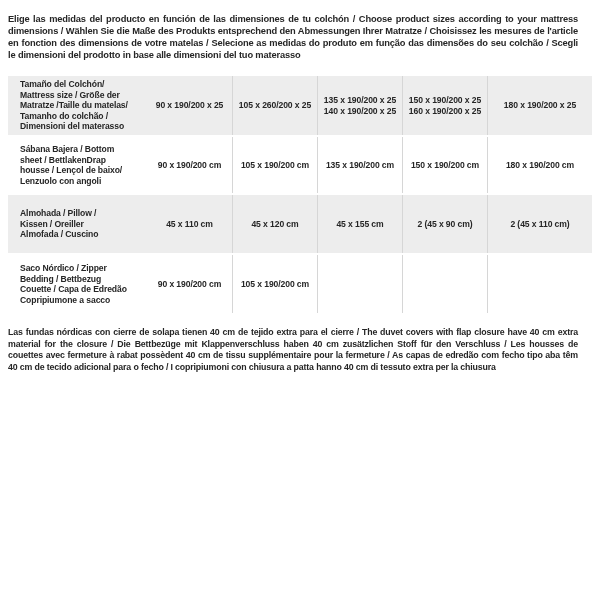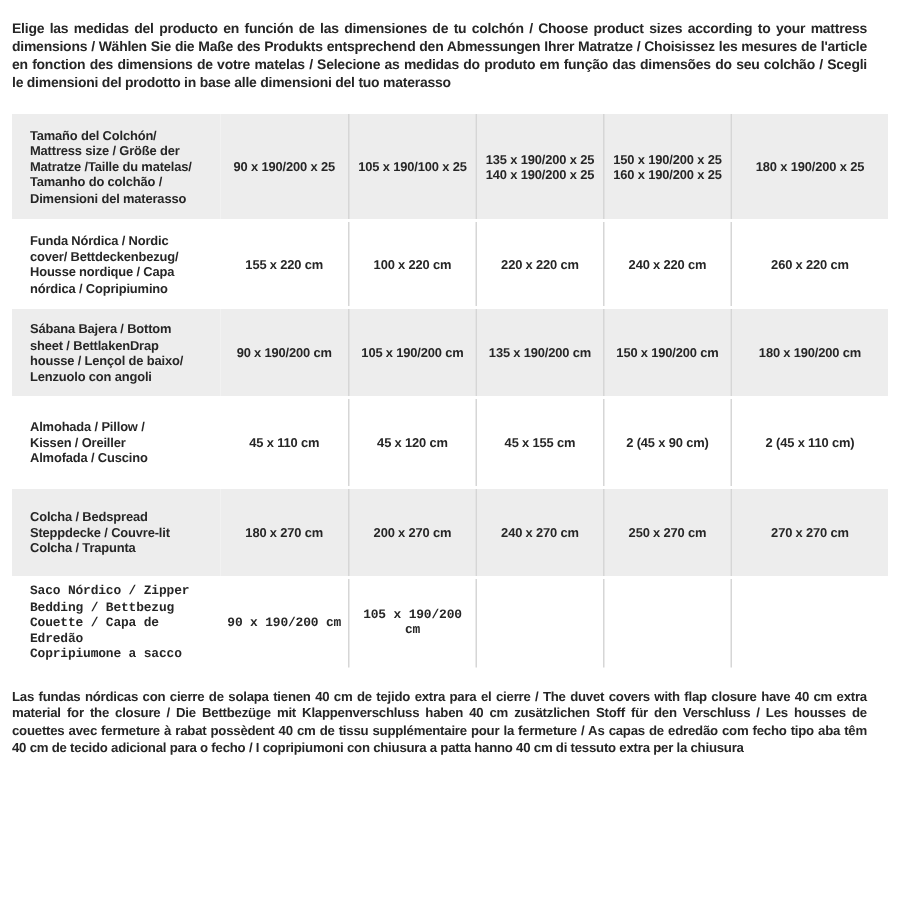--- a/index.html
+++ b/index.html
@@ -53,21 +53,21 @@
     padding-left: 12px;
     padding-right: 4px;
   }
   table.size-table td {
     text-align: center;
   }
   table.size-table td + td {
     border-left: 1px solid var(--divider, #d6d6d6);
   }
   
-  table.size-table tr:nth-child(1) { height: 70px; }
+  table.size-table tr:nth-child(1) { height: 59px; }
   table.size-table tr:nth-child(2) { height: 56px; }
   table.size-table tr:nth-child(3) { height: 58px; }
   table.size-table tr:nth-child(4) { height: 58px; }
   table.size-table tr:nth-child(5) { height: 58px; }
   table.size-table tr:nth-child(6) { height: 52px; font-family: Liberation Mono, monospace; }
   table.size-table tr:nth-child(7) { height: 54px; }
   table.size-table tr:nth-child(8) { height: 40px; }
   .footnote {
     margin: 12px 0 0 0;
     font-size: 8.8px;
@@ -94,37 +94,26 @@
       <col style="width:105px">
     </colgroup>
     <tbody>
         <tr>
           <th>Tamaño del Colchón/
 Mattress size / Größe der
 Matratze /Taille du matelas/
 Tamanho do colchão /
 Dimensioni del materasso</th>
           <td>90 x 190/200 x 25</td>
-          <td>105 x 190/100 x 25</td>
+          <td>105 x 260/200 x 25</td>
           <td>135 x 190/200 x 25
 140 x 190/200 x 25</td>
           <td>150 x 190/200 x 25
 160 x 190/200 x 25</td>
           <td>180 x 190/200 x 25</td>
-        </tr>
-        <tr>
-          <th>Funda Nórdica / Nordic
-cover/ Bettdeckenbezug/
-Housse nordique / Capa
-nórdica / Copripiumino</th>
-          <td>155 x 220 cm</td>
-          <td>100 x 220 cm</td>
-          <td>220 x 220 cm</td>
-          <td>240 x 220 cm</td>
-          <td>260 x 220 cm</td>
         </tr>
         <tr>
           <th>Sábana Bajera / Bottom
 sheet / BettlakenDrap
 housse / Lençol de baixo/
 Lenzuolo con angoli</th>
           <td>90 x 190/200 cm</td>
           <td>105 x 190/200 cm</td>
           <td>135 x 190/200 cm</td>
           <td>150 x 190/200 cm</td>
@@ -134,30 +123,20 @@
           <th>Almohada / Pillow /
 Kissen / Oreiller
 Almofada / Cuscino</th>
           <td>45 x 110 cm</td>
           <td>45 x 120 cm</td>
           <td>45 x 155 cm</td>
           <td>2 (45 x 90 cm)</td>
           <td>2 (45 x 110 cm)</td>
         </tr>
         <tr>
-          <th>Colcha / Bedspread
-Steppdecke / Couvre-lit
-Colcha / Trapunta</th>
-          <td>180 x 270 cm</td>
-          <td>200 x 270 cm</td>
-          <td>240 x 270 cm</td>
-          <td>250 x 270 cm</td>
-          <td>270 x 270 cm</td>
-        </tr>
-        <tr>
           <th>Saco Nórdico / Zipper
 Bedding / Bettbezug
 Couette / Capa de Edredão
 Copripiumone a sacco</th>
           <td>90 x 190/200 cm</td>
           <td>105 x 190/200 cm</td>
           <td></td>
           <td></td>
           <td></td>
         </tr>

